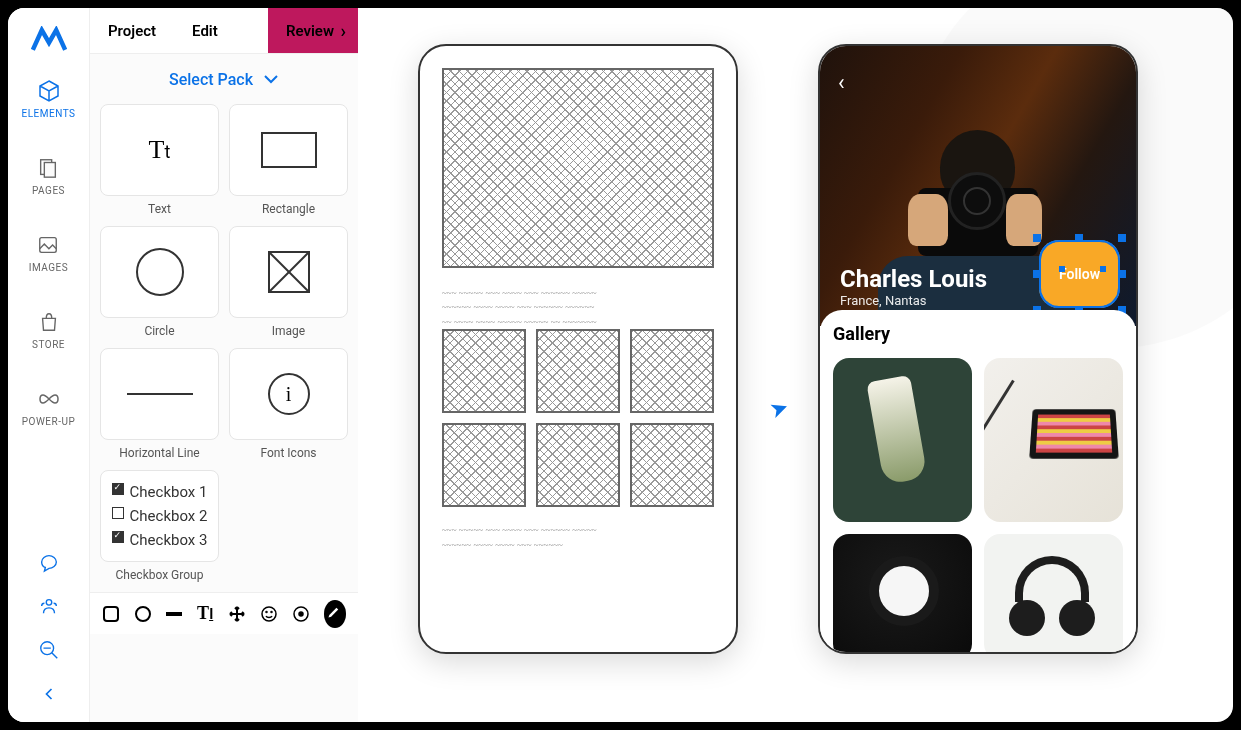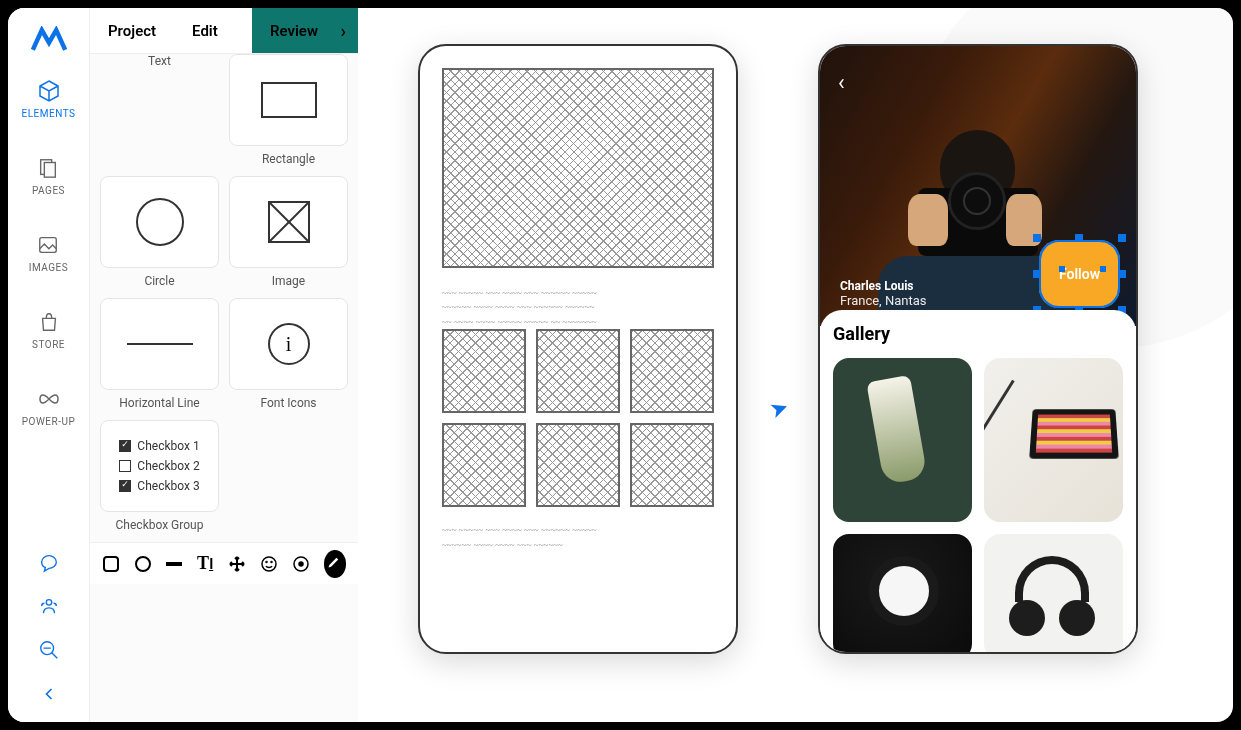--- a/index.html
+++ b/index.html
@@ -13,33 +13,33 @@
 .nav-item{display:flex;flex-direction:column;align-items:center;gap:4px;cursor:pointer;color:#666}
 .nav-item.active{color:#0b72e7}
 .nav-icon{width:26px;height:26px;display:flex;align-items:center;justify-content:center}
 .nav-label{font-size:10px;letter-spacing:.5px}
 .nav-item.active .nav-label{color:#0b72e7}
 .sidebar-bottom{margin-top:auto;display:flex;flex-direction:column;align-items:center;gap:16px;padding-bottom:14px}
 .sidebar-bottom .b-icon{width:28px;height:28px;display:flex;align-items:center;justify-content:center;color:#0b72e7;cursor:pointer}
 .panel{width:268px;background:#fbfbfb;display:flex;flex-direction:column;z-index:2}
 .topbar{height:46px;display:flex;border-bottom:1px solid #eee;background:#fff}
 .topbar-item{padding:0 18px;height:100%;display:flex;align-items:center;font-size:15px;font-weight:600;cursor:pointer}
-.topbar-item.review{background:#0f766e;padding-right:40px;position:relative}
+.topbar-item.review{background:#be185d;padding-right:24px;position:relative}
 .topbar-item.review::after{content:'›';position:absolute;right:12px;font-size:18px}
 .select-pack{display:flex;align-items:center;justify-content:center;gap:10px;height:50px;color:#0b72e7;font-size:16px;font-weight:500;cursor:pointer}
 .search-row{display:flex;align-items:center;gap:10px;padding:0 10px 10px}
 .search{flex:1;height:34px;border:1px solid #ddd;border-radius:18px;display:flex;align-items:center;padding:0 12px;color:#999;gap:8px;background:#fff}
 .search input{border:none;outline:none;background:transparent;font-size:13px;color:#999;width:100%}
 .cube-small{width:22px;height:22px;color:#0b72e7;cursor:pointer}
 .element-grid{display:grid;grid-template-columns:1fr 1fr;gap:10px;padding:0 10px 10px;overflow-y:auto}
 .element-card{display:flex;flex-direction:column;align-items:center;gap:6px;cursor:pointer}
 .element-box{background:#fff;border:1px solid #e5e5e5;border-radius:8px;height:92px;width:100%;display:flex;align-items:center;justify-content:center}
 .element-name{font-size:12px;color:#555}
 .checkbox-mini{display:flex;flex-direction:column;gap:6px}
-.cb-row{display:flex;align-items:center;gap:6px;font-size:12px;color:#333}
+.cb-row{display:flex;gap:6px;font-size:15px;color:#333}
 .cb,.rb{width:12px;height:12px;border:1.5px solid #333;display:inline-block}
 .cb.checked{background:#333;position:relative}
 .cb.checked::after{content:'✓';color:#fff;font-size:9px;position:absolute;left:1px;top:-2px}
 .rb{border-radius:50%;position:relative}
 .rb.checked::after{content:'';position:absolute;left:2px;top:2px;width:5px;height:5px;background:#333;border-radius:50%}
 .bottom-toolbar{height:42px;border-top:1px solid #eee;display:flex;align-items:center;gap:14px;padding:0 12px;background:#fff}
 .tool{width:22px;height:22px;display:flex;align-items:center;cursor:pointer}
 .tool.brush{width:28px;height:28px;background:#000;border-radius:50%;color:#fff}
 .canvas{flex:1;position:relative}
 .phone-frame{position:absolute;width:320px;height:610px;background:#fff;border-radius:28px;border:2px solid #333;box-shadow:0 8px 30px rgba(0,0,0,.15)}
@@ -56,21 +56,21 @@
 .back-chev{position:absolute;left:18px;top:24px;color:#fff;font-size:22px;cursor:pointer}
 .person{position:absolute;left:50%;top:30%;transform:translateX(-50%);width:180px;height:180px}
 .head{width:75px;height:75px;background:#1a1510;border-radius:50% 50% 45% 45%;position:absolute;left:52px;top:0}
 .camera{position:absolute;width:120px;height:68px;background:#0a0a0a;border-radius:8px;left:30px;top:58px}
 .lens{position:absolute;width:58px;height:58px;background:#0d0d0d;border:3px solid #222;border-radius:50%;left:60px;top:42px}
 .lens::after{content:'';position:absolute;inset:12px;border:2px solid #333;border-radius:50%}
 .hand{position:absolute;width:40px;height:52px;background:#d6a77a;border-radius:30% 30% 20% 20%;left:20px;top:64px}
 .hand.r{left:118px;width:36px}
 .hoodie{position:absolute;width:200px;height:100px;background:#1b2e3f;border-radius:30px 30px 0 0;left:-10px;top:126px}
 .profile-info{position:absolute;left:20px;bottom:18px;color:#fff}
-.profile-name{font-size:12px;font-weight:700}
+.profile-name{font-size:24px;font-weight:700}
 .profile-loc{font-size:13px;opacity:.9}
 .follow-btn{position:absolute;right:16px;bottom:18px;background:#f9a826;color:#fff;padding:24px 18px;border-radius:20px;font-weight:600;font-size:14px;cursor:pointer;border:2px dashed #0b72e7;outline:2px solid #0b72e7;outline-offset:-2px}
 .follow-btn::before,.follow-btn::after{content:'';position:absolute;width:6px;height:6px;background:#0b72e7}
 .handles{position:absolute;inset:-4px;pointer-events:none}
 .handles span{position:absolute;width:8px;height:8px;background:#0b72e7}
 .h-tl{left:-4px;top:-4px}.h-tr{right:-4px;top:-4px}.h-bl{left:-4px;bottom:-4px}.h-br{right:-4px;bottom:-4px}.h-tm{left:calc(50% - 4px);top:-4px}.h-bm{left:calc(50% - 4px);bottom:-4px}.h-ml{left:-4px;top:calc(50% - 4px)}.h-mr{right:-4px;top:calc(50% - 4px)}
 .gallery-section{background:#fff;border-radius:22px 22px 0 0;margin-top:-16px;position:relative;padding:13px;height:340px}
 .gallery-title{font-size:18px;font-weight:700;margin-bottom:14px}
 .gallery-grid{display:grid;grid-template-columns:1fr 1fr;gap:12px}
 .g-item{aspect-ratio:.85;border-radius:16px;background:#e8edea;position:relative;overflow:hidden}
@@ -172,22 +172,31 @@
   </div>
 </div>
 
 <div class="panel">
   <div class="topbar">
     <div class="topbar-item">Project</div>
     <div class="topbar-item">Edit</div>
     <div style="flex:1"></div>
     <div class="topbar-item review">Review</div>
   </div>
+  <div class="select-pack">
+    <span>Select Pack</span>
+    <svg width="16" height="10" viewBox="0 0 16 10">
+          <path d="M2 2 L8 8 L14 2" fill="none" stroke="#0b72e7" stroke-width="2"></path>
+        </svg>
+  </div>
   <div class="element-grid">
     <div class="element-card">
+          <div class="element-box">
+            <span style="font-family:serif;font-size:26px">T<span style="font-size:18px">t</span></span>
+          </div>
           <div class="element-name">Text</div>
         </div>
     <div class="element-card">
           <div class="element-box">
             <div style="width:56px;height:36px;border:2px solid #333"></div>
           </div>
           <div class="element-name">Rectangle</div>
         </div>
     <div class="element-card">
           <div class="element-box">

